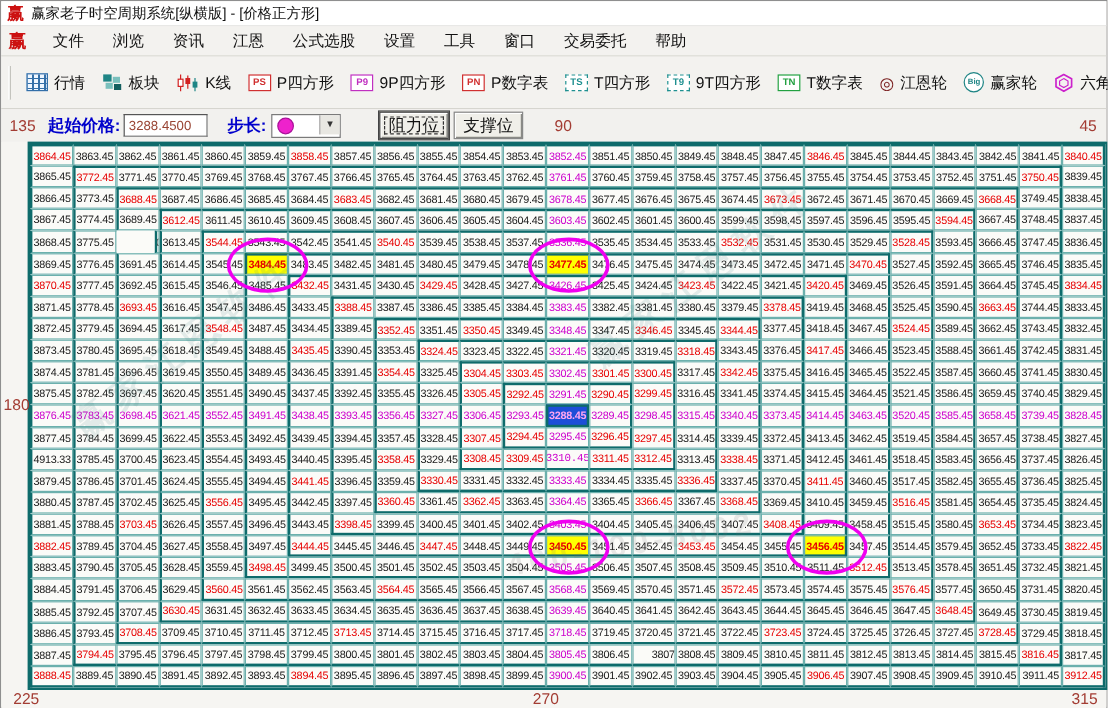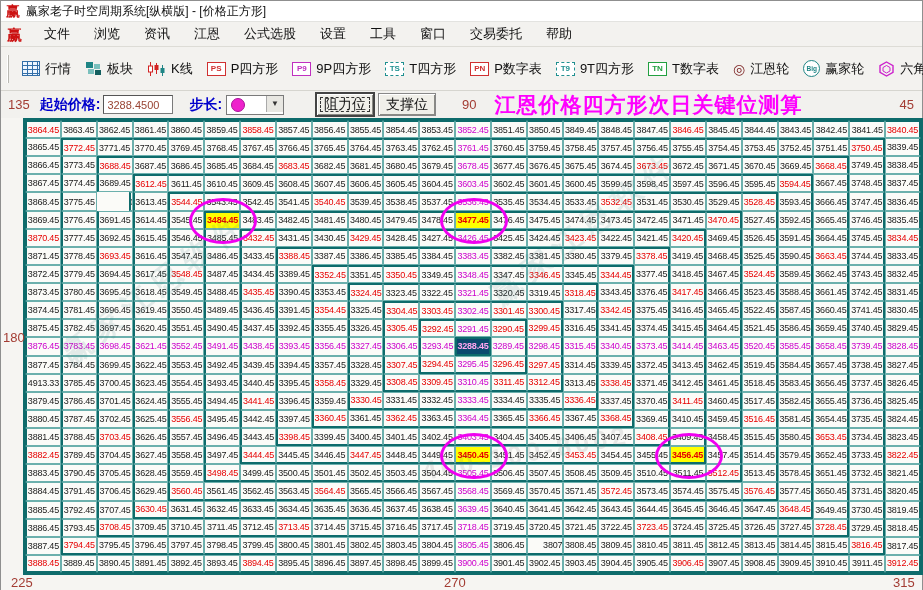--- a/index.html
+++ b/index.html
@@ -43,21 +43,21 @@
   .heading{color:#ff00ff;font-size:21px;font-weight:bold;margin-left:18px;white-space:nowrap;letter-spacing:1px;}
   #angle-45{margin-left:auto;margin-right:8px;}
 
   
   .board{position:relative;height:473px;background:#f6f5f2;}
   .gann-grid{position:absolute;left:22px;top:0;width:896px;height:453px;display:grid;grid-template-columns:repeat(25,1fr);grid-template-rows:repeat(25,1fr);border:2px solid #0e6b6b;background:#fbfbf8;z-index:2;}
   .cell{box-sizing:border-box;border:1px solid #6cb0ad;font-size:9px;color:#1a1a1a;display:flex;align-items:center;justify-content:center;overflow:hidden;white-space:nowrap;background:#fbfbf8;letter-spacing:-0.2px;}
   .c-mag{color:#cc00cc;}
   .c-red{color:#e60000;}
   .c-key{background:#ffff00;color:#e60000;font-weight:bold;}
-  .c-center{background:#0c4a6e;color:#ffa6f0;font-weight:bold;}
+  .c-center{background:#1d4ed8;color:#ffa6f0;font-weight:bold;}
   .ellipse{position:absolute;width:62px;height:40px;border:3px solid #f000f0;border-radius:50%;z-index:6;}
   .side-label{position:absolute;color:#a33c33;font-size:13px;z-index:7;}
   .wm{position:absolute;color:rgba(60,125,125,0.13);font-weight:bold;pointer-events:none;z-index:4;white-space:nowrap;}
   #wm-0{left:40px;top:150px;font-size:30px;transform:rotate(-38deg);letter-spacing:8px;}
   #wm-1{left:420px;top:320px;font-size:26px;transform:rotate(-10deg);letter-spacing:4px;color:rgba(110,110,110,0.14);}
   #wm-2{left:470px;top:90px;font-size:30px;transform:rotate(-38deg);letter-spacing:8px;}
 </style>
 </head>
 <body>
 
@@ -113,26 +113,26 @@
         </div>
         <div class="titem">
           <span class="badge" style="color: rgb(208, 48, 48); border: 1px solid rgb(208, 48, 48);">PS</span>
           <span class="lbl">P四方形</span>
         </div>
         <div class="titem">
           <span class="badge" style="color: rgb(192, 48, 192); border: 1px solid rgb(192, 48, 192);">P9</span>
           <span class="lbl">9P四方形</span>
         </div>
         <div class="titem">
+          <span class="badge" style="color: rgb(208, 48, 48); border: 1px solid rgb(208, 48, 48);">PN</span>
+          <span class="lbl">P数字表</span>
+        </div>
+        <div class="titem">
           <span class="badge" style="color: rgb(31, 144, 144); border: 1px dashed rgb(31, 144, 144);">TS</span>
           <span class="lbl">T四方形</span>
-        </div>
-        <div class="titem">
-          <span class="badge" style="color: rgb(208, 48, 48); border: 1px solid rgb(208, 48, 48);">PN</span>
-          <span class="lbl">P数字表</span>
         </div>
         <div class="titem">
           <span class="badge" style="color: rgb(31, 144, 144); border: 1px dashed rgb(31, 144, 144);">T9</span>
           <span class="lbl">9T四方形</span>
         </div>
         <div class="titem">
           <span class="badge" style="color: rgb(34, 160, 64); border: 1px solid rgb(34, 160, 64);">TN</span>
           <span class="lbl">T数字表</span>
         </div>
         <div class="titem">
@@ -158,21 +158,20 @@
     <span class="blue-lbl">起始价格:</span>
     <input class="price-input" value="3288.4500" style="">
     <span class="blue-lbl" style="margin-left:16px;">步长:</span>
     <div class="combo">
       <span class="dot"></span>
       <span class="dropbtn">▼</span>
     </div>
     <button class="btn default">阻力位</button>
     <button class="btn plain">支撑位</button>
     <span class="angle" id="angle-90">90</span>
-    <span class="heading">江恩价格四方形次日关键位测算</span>
     <span class="angle" id="angle-45">45</span>
   </div>
 
   <div class="board">
     <div class="wm" id="wm-0">赢家江恩软件</div>
     <div class="wm" id="wm-1">400-100-8002</div>
     <div class="wm" id="wm-2">赢家江恩软件</div>
     <span class="side-label" style="left:2px;top:212px;">180</span>
     <div class="gann-grid">
         <div class="cell c-red" style="border-top-width: 2px; border-top-color: rgb(14, 107, 107); border-left-width: 2px; border-left-color: rgb(14, 107, 107);">3864.45</div>
@@ -530,21 +529,21 @@
         <div class="cell" style="border-left-width: 2px; border-left-color: rgb(14, 107, 107);">3700.45</div>
         <div class="cell" style="border-left-width: 2px; border-left-color: rgb(14, 107, 107);">3623.45</div>
         <div class="cell" style="border-left-width: 2px; border-left-color: rgb(14, 107, 107);">3554.45</div>
         <div class="cell" style="border-left-width: 2px; border-left-color: rgb(14, 107, 107);">3493.45</div>
         <div class="cell" style="border-left-width: 2px; border-left-color: rgb(14, 107, 107);">3440.45</div>
         <div class="cell" style="border-left-width: 2px; border-left-color: rgb(14, 107, 107);">3395.45</div>
         <div class="cell c-red" style="border-left-width: 2px; border-left-color: rgb(14, 107, 107);">3358.45</div>
         <div class="cell" style="border-left-width: 2px; border-left-color: rgb(14, 107, 107);">3329.45</div>
         <div class="cell c-red" style="border-bottom-width: 2px; border-bottom-color: rgb(14, 107, 107); border-left-width: 2px; border-left-color: rgb(14, 107, 107);">3308.45</div>
         <div class="cell c-red" style="border-bottom-width: 2px; border-bottom-color: rgb(14, 107, 107);">3309.45</div>
-        <div class="cell c-mag" style="border-bottom-width: 2px; border-bottom-color: rgb(14, 107, 107);">3310.45</div>
+        <div class="cell c-mag" style="border-bottom-width: 2px; border-bottom-color: rgb(14, 107, 107); font-family: Liberation Mono, monospace;">3310.45</div>
         <div class="cell c-red" style="border-bottom-width: 2px; border-bottom-color: rgb(14, 107, 107);">3311.45</div>
         <div class="cell c-red" style="border-bottom-width: 2px; border-bottom-color: rgb(14, 107, 107); border-right-width: 2px; border-right-color: rgb(14, 107, 107);">3312.45</div>
         <div class="cell" style="border-right-width: 2px; border-right-color: rgb(14, 107, 107);">3313.45</div>
         <div class="cell c-red" style="border-right-width: 2px; border-right-color: rgb(14, 107, 107);">3338.45</div>
         <div class="cell" style="border-right-width: 2px; border-right-color: rgb(14, 107, 107);">3371.45</div>
         <div class="cell" style="border-right-width: 2px; border-right-color: rgb(14, 107, 107);">3412.45</div>
         <div class="cell" style="border-right-width: 2px; border-right-color: rgb(14, 107, 107);">3461.45</div>
         <div class="cell" style="border-right-width: 2px; border-right-color: rgb(14, 107, 107);">3518.45</div>
         <div class="cell" style="border-right-width: 2px; border-right-color: rgb(14, 107, 107);">3583.45</div>
         <div class="cell" style="border-right-width: 2px; border-right-color: rgb(14, 107, 107);">3656.45</div>

